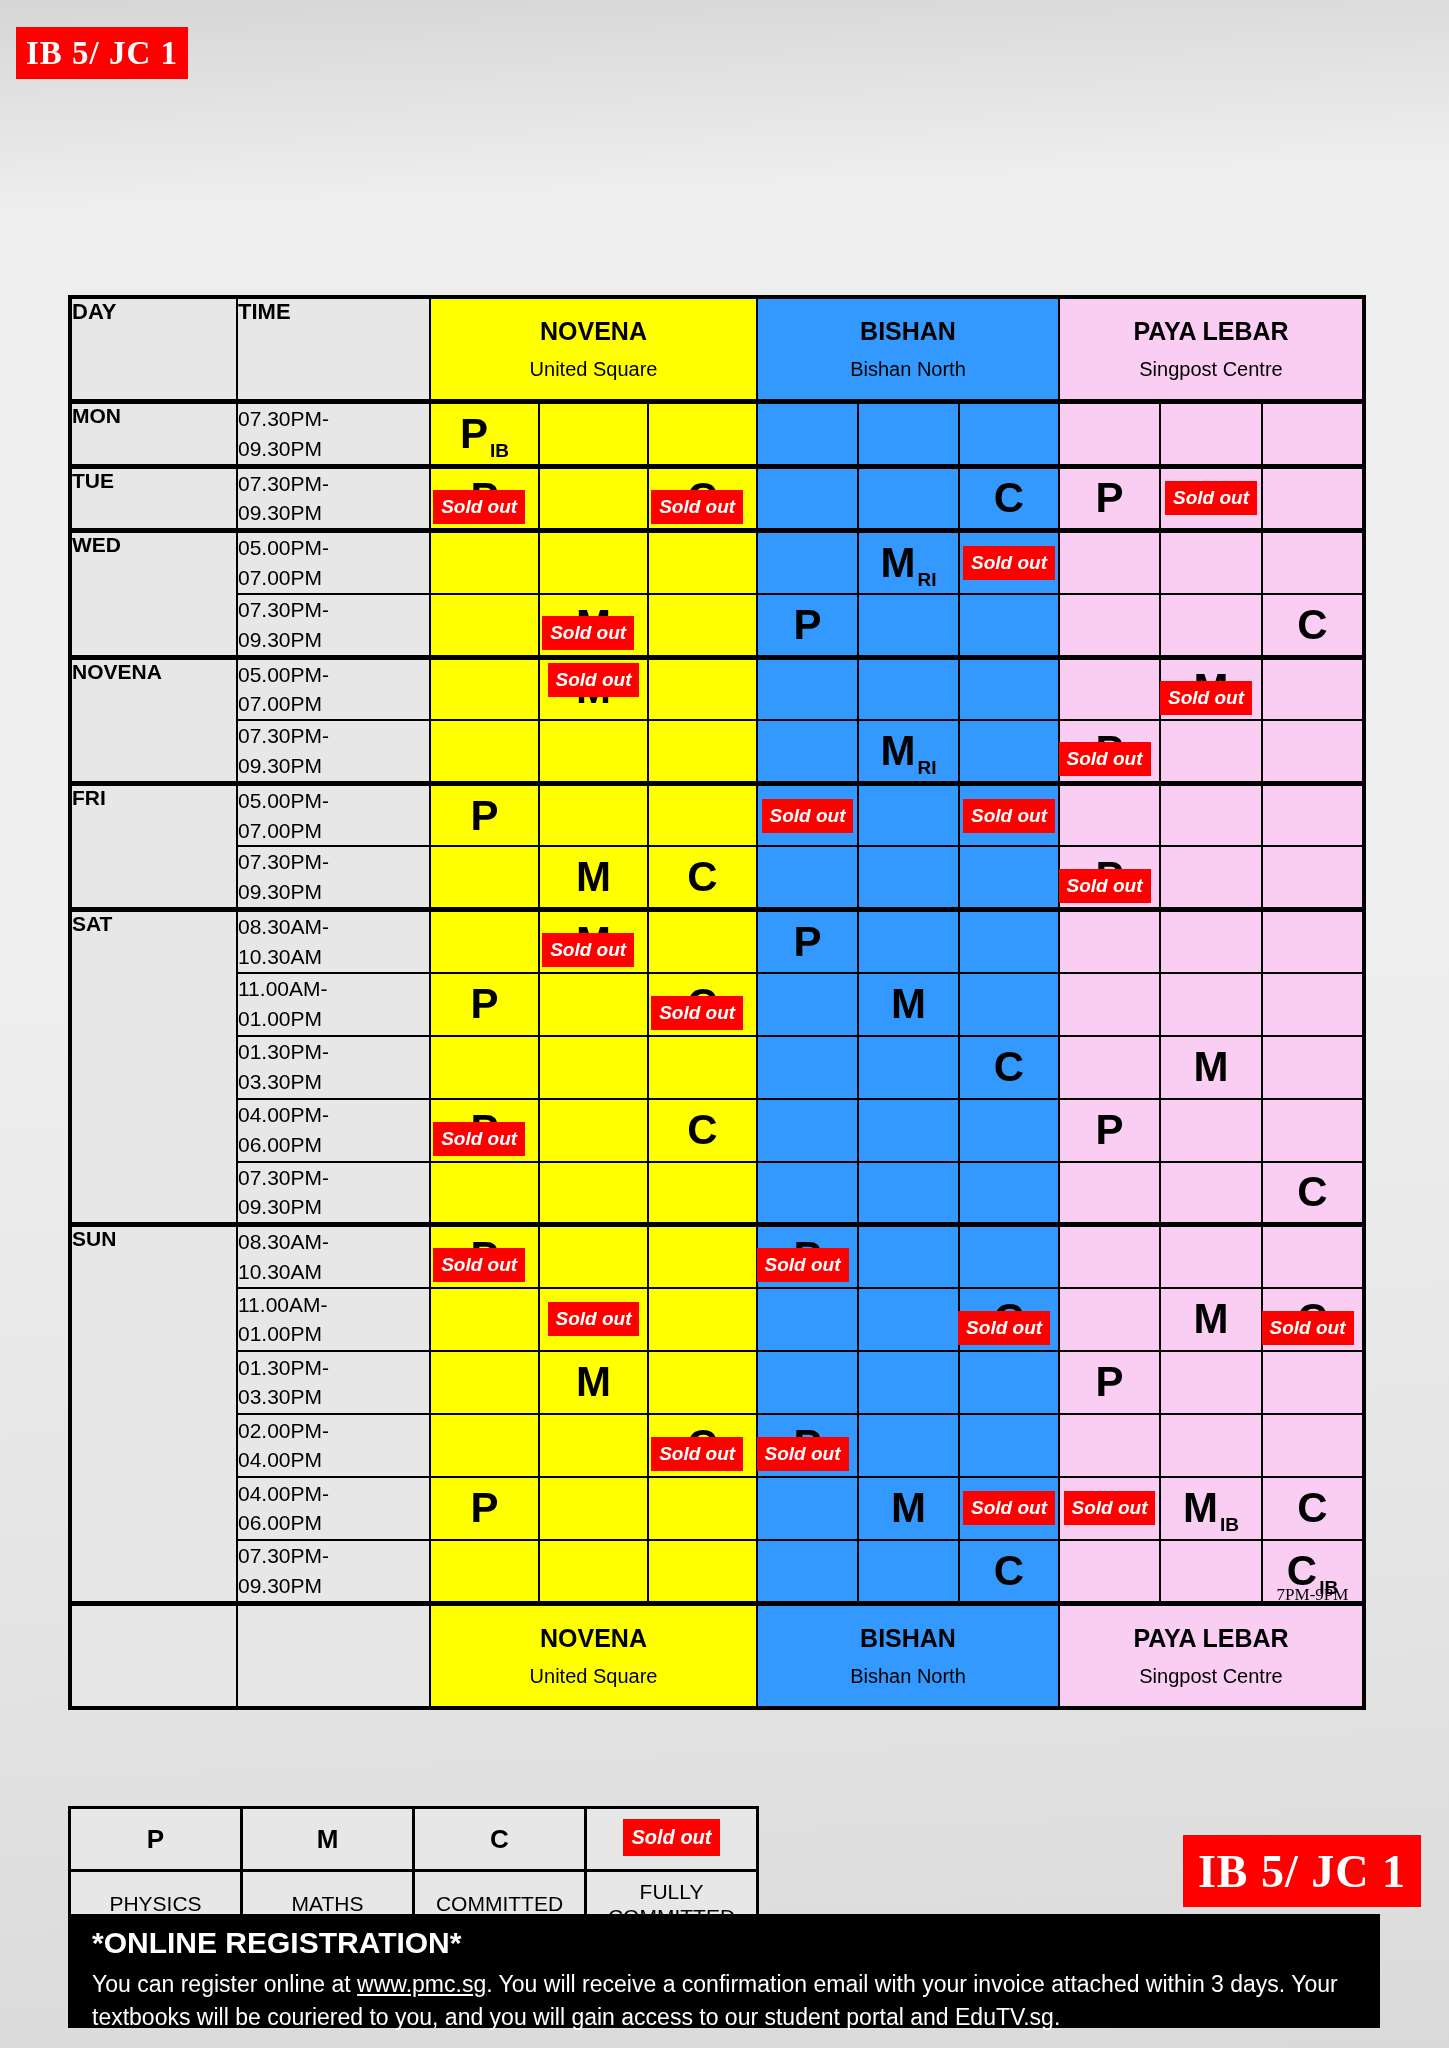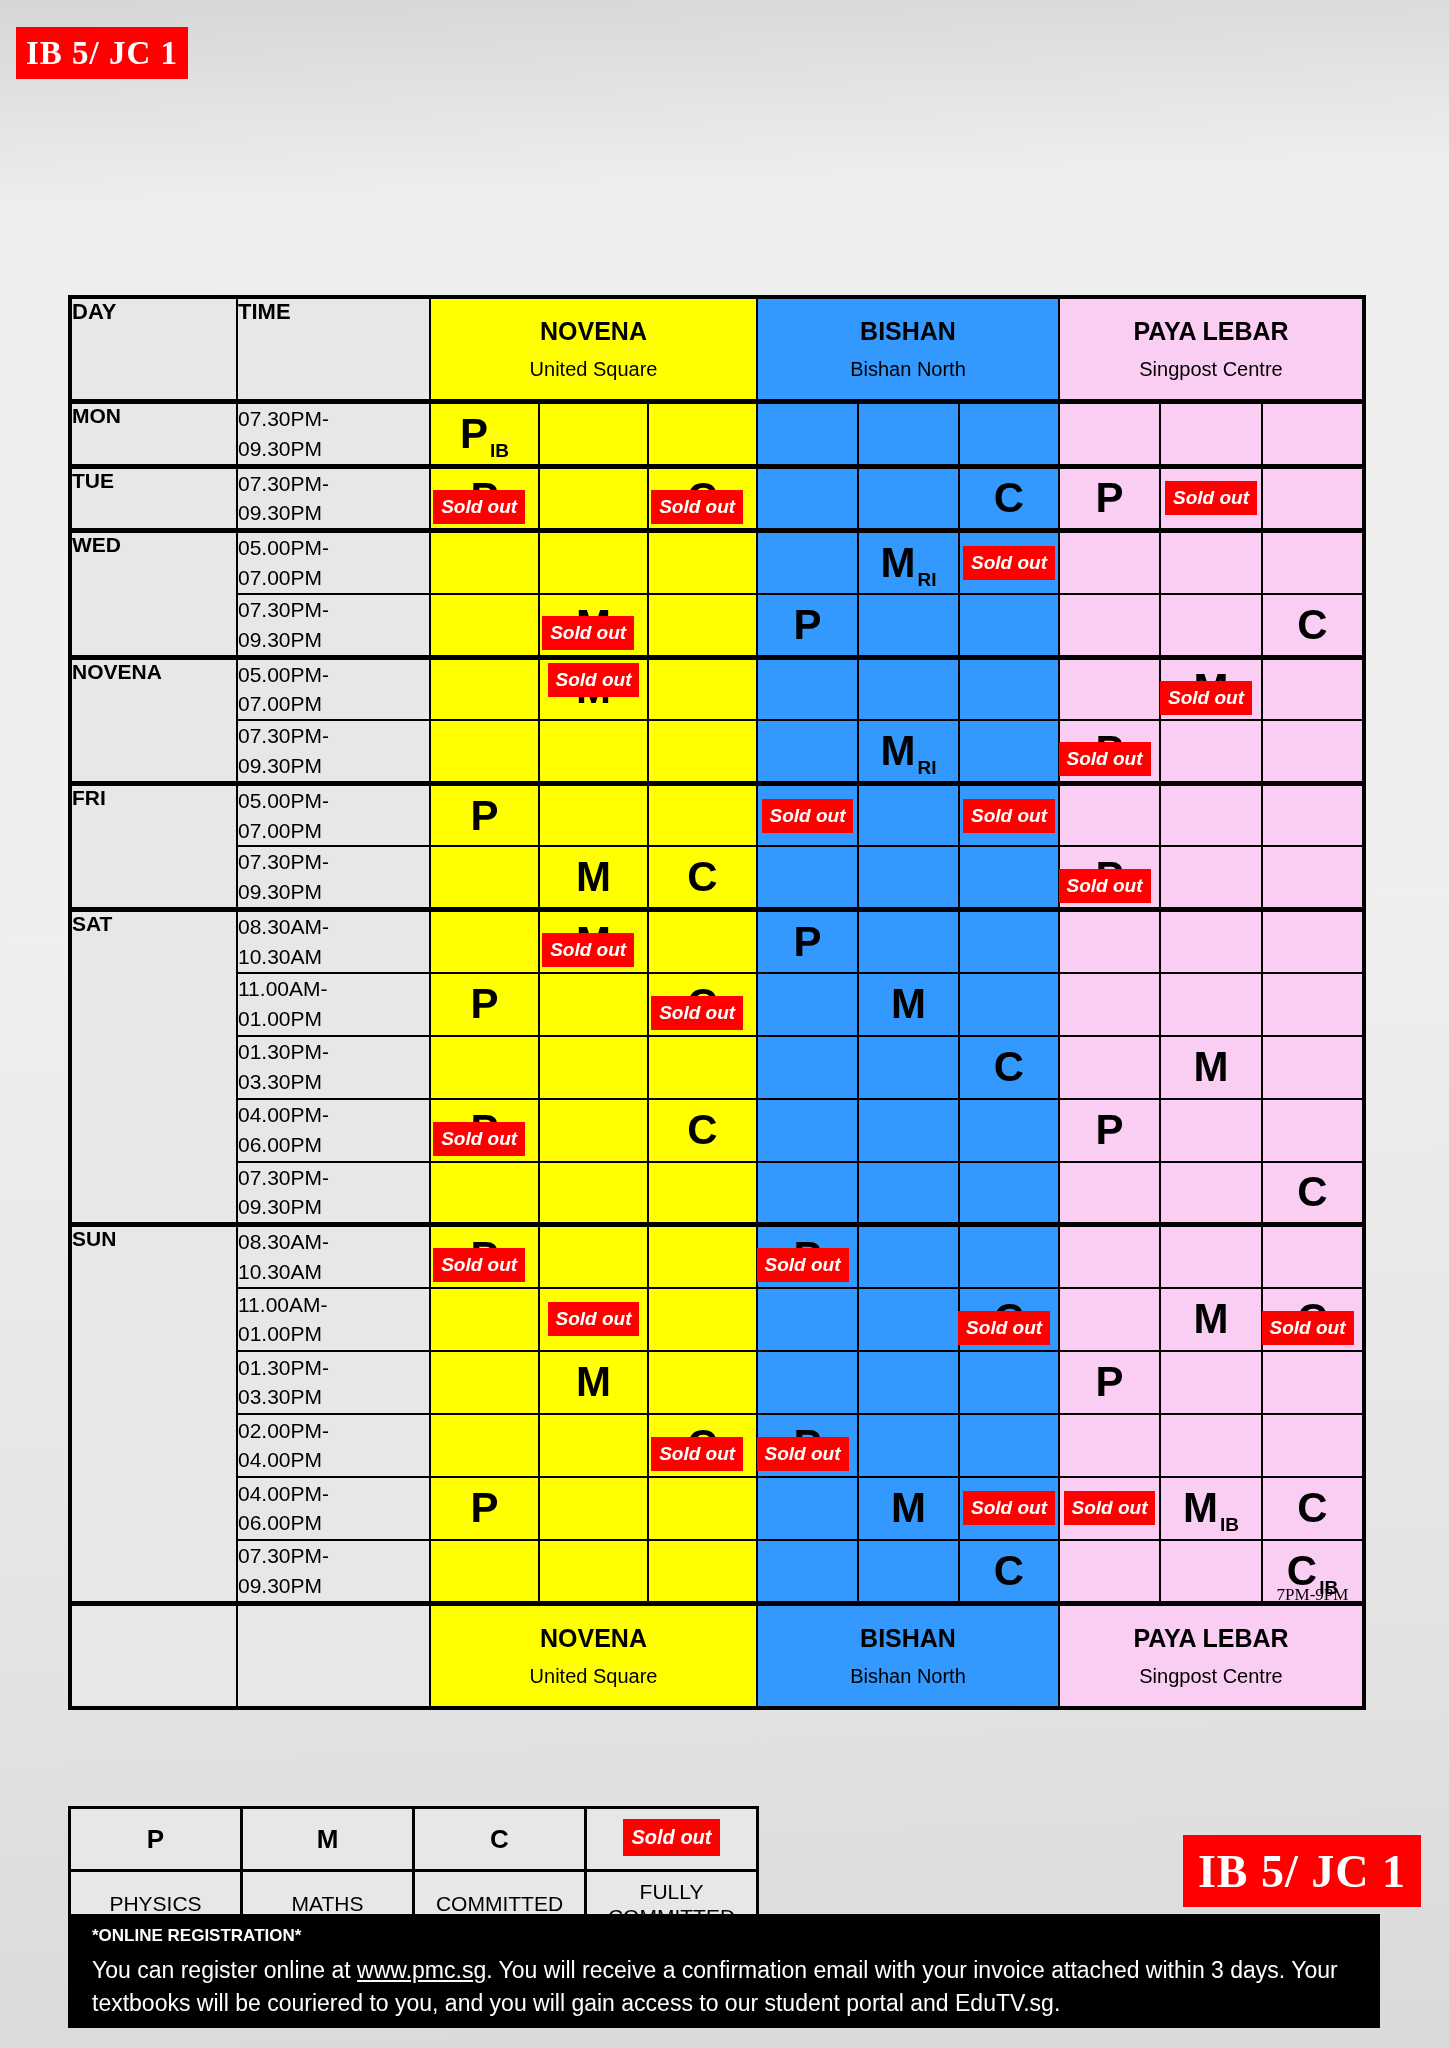--- a/index.html
+++ b/index.html
@@ -55,21 +55,21 @@
   #legend tr.lr1 td{height:38px;}
   #legend tr.lr2 td{height:62px;}
   .l-sym{font-weight:bold;font-size:26px;}
   .l-lab{font-size:21px;line-height:1.2;padding:0 18px;}
   .legend-sold{display:inline-block;position:relative;top:-2px;background:#ff0000;color:#fff;
     font-weight:bold;font-style:italic;font-size:20px;line-height:1;padding:8px 9px 9px;}
 
   
   #footer-box{position:absolute;left:68px;top:1914px;width:1312px;height:114px;background:#000;
     color:#fff;box-sizing:border-box;padding:12px 24px;z-index:2;}
-  #footer-heading{font-weight:bold;font-size:17px;margin-bottom:8px;}
+  #footer-heading{font-weight:bold;font-size:30px;margin-bottom:8px;}
   #footer-body{font-size:23px;line-height:1.45;}
   #footer-body .lnk{text-decoration:underline;}
 </style>
 </head>
 <body>
 
 <div id="page">
 
   <div id="badge-top" class="badge">
     <span>IB 5/ JC 1</span>

